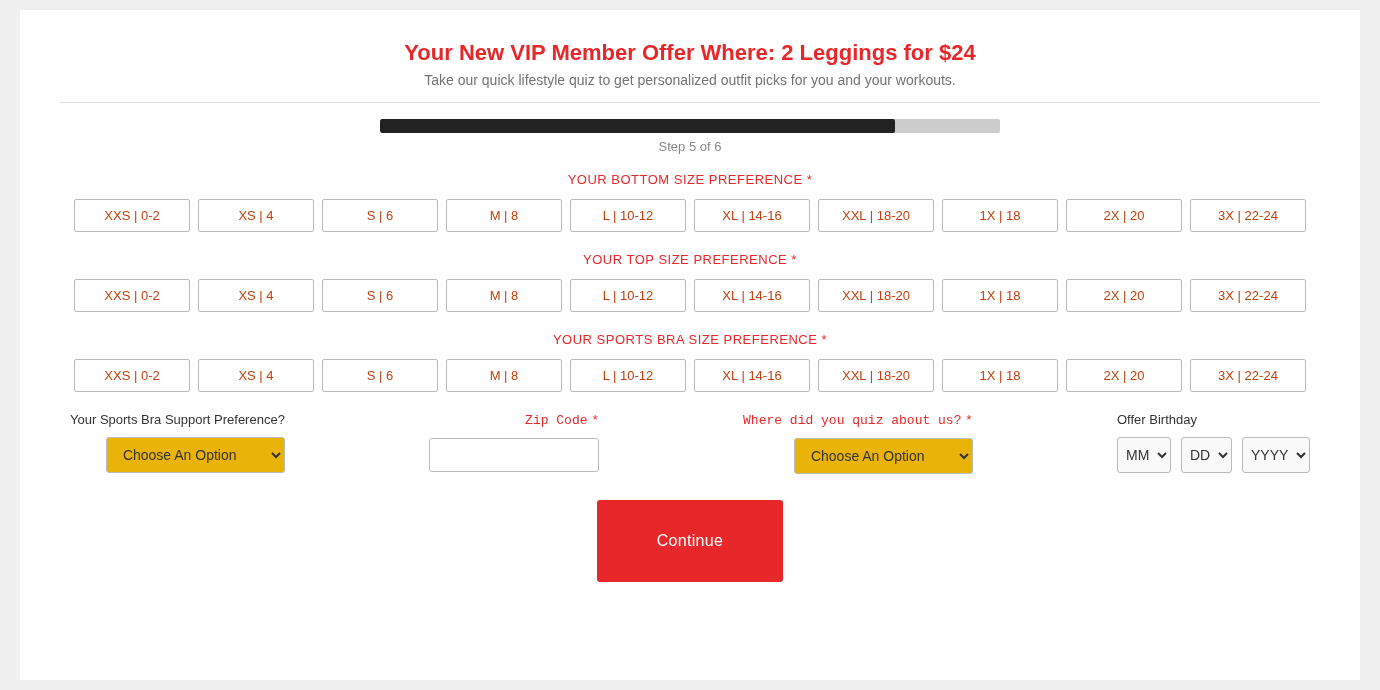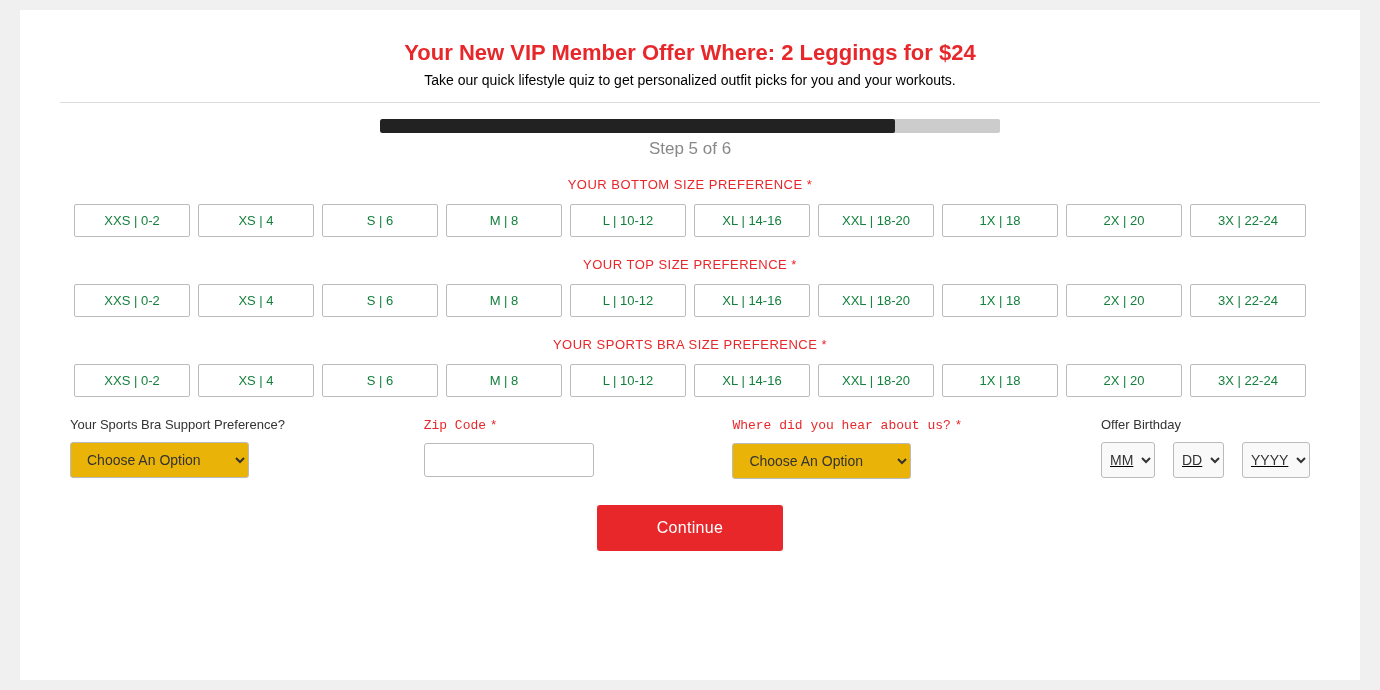--- a/index.html
+++ b/index.html
@@ -26,21 +26,21 @@
       font-size: 22px;
       color: #222;
       font-weight: normal;
     }
     .header-title span {
       color: #e8272b;
       font-weight: bold;
     }
     .header-subtitle {
       font-size: 14px;
-      color: #000000;
+      color: #737373;
       margin-top: 6px;
     }
     .divider {
       border: none;
       border-top: 1px solid #ddd;
       margin: 14px 0 16px 0;
     }
     .progress-section {
       display: flex;
       flex-direction: column;
@@ -54,21 +54,21 @@
       border-radius: 2px;
       overflow: hidden;
       margin-bottom: 6px;
     }
     .progress-bar-inner {
       height: 100%;
       background: #222;
       border-radius: 2px;
     }
     .step-label {
-      font-size: 17px;
+      font-size: 13px;
       color: #888;
     }
     .section-label {
       text-align: center;
       font-size: 13px;
       font-weight: normal;
       color: #222;
       letter-spacing: 0.5px;
       margin-bottom: 12px;
     }
@@ -80,36 +80,36 @@
       justify-content: center;
       gap: 8px;
       margin-bottom: 20px;
     }
     .size-btn {
       border: 1px solid #bbb;
       background: #fff;
       padding: 8px 0;
       width: 116px;
       font-size: 13px;
-      color: #15803d;
+      color: #c2410c;
       cursor: pointer;
       text-align: center;
       border-radius: 2px;
     }
     .fields-row {
       display: flex;
       justify-content: space-between;
       align-items: flex-start;
       margin-top: 10px;
       padding: 0 10px;
     }
     .field-group {
       display: flex;
       flex-direction: column;
-      align-items: flex-start;
+      align-items: flex-end;
     }
     .field-label {
       font-size: 13px;
       color: #333;
       margin-bottom: 10px;
     }
     .field-label span {
       color: #e8272b;
       font-family: Liberation Mono, monospace;
     }
@@ -133,22 +133,21 @@
       border-radius: 3px;
       width: 170px;
     }
     .birthday-group {
       display: flex;
       flex-direction: column;
       align-items: flex-start;
     }
     .birthday-selects {
       display: flex;
-      gap: 18px;
-      text-decoration: underline;
+      gap: 10px;
     }
     select.birthday-select {
       border: 1px solid #bbb;
       background: #f9f9f9;
       padding: 8px 4px;
       font-size: 14px;
       color: #333;
       cursor: pointer;
       appearance: auto;
       -webkit-appearance: auto;
@@ -156,21 +155,21 @@
     }
     .continue-section {
       display: flex;
       justify-content: center;
       margin-top: 26px;
     }
     .continue-btn {
       background: #e8272b;
       color: #fff;
       border: none;
-      padding: 14px 60px;
+      padding: 32px 60px;
       font-size: 16px;
       cursor: pointer;
       border-radius: 3px;
       letter-spacing: 0.3px;
     }
   </style>
 </head>
 <body>
 
 <div class="container">
@@ -253,21 +252,21 @@
 
     <div class="field-group">
       <div class="field-label">
         <span>Zip Code</span> <span style="color:#e8272b;">*</span>
       </div>
       <input class="zip-input" type="text" style="">
     </div>
 
     <div class="field-group">
       <div class="field-label">
-        <span>Where did you hear about us?</span> <span style="color:#e8272b;">*</span>
+        <span>Where did you quiz about us?</span> <span style="color:#e8272b;">*</span>
       </div>
       <select class="dropdown">
         <option>Choose An Option</option>
         <option>Social Media</option>
         <option>Friend</option>
         <option>TV</option>
         <option>Online Ad</option>
         <option>Other</option>
       </select>
     </div>

